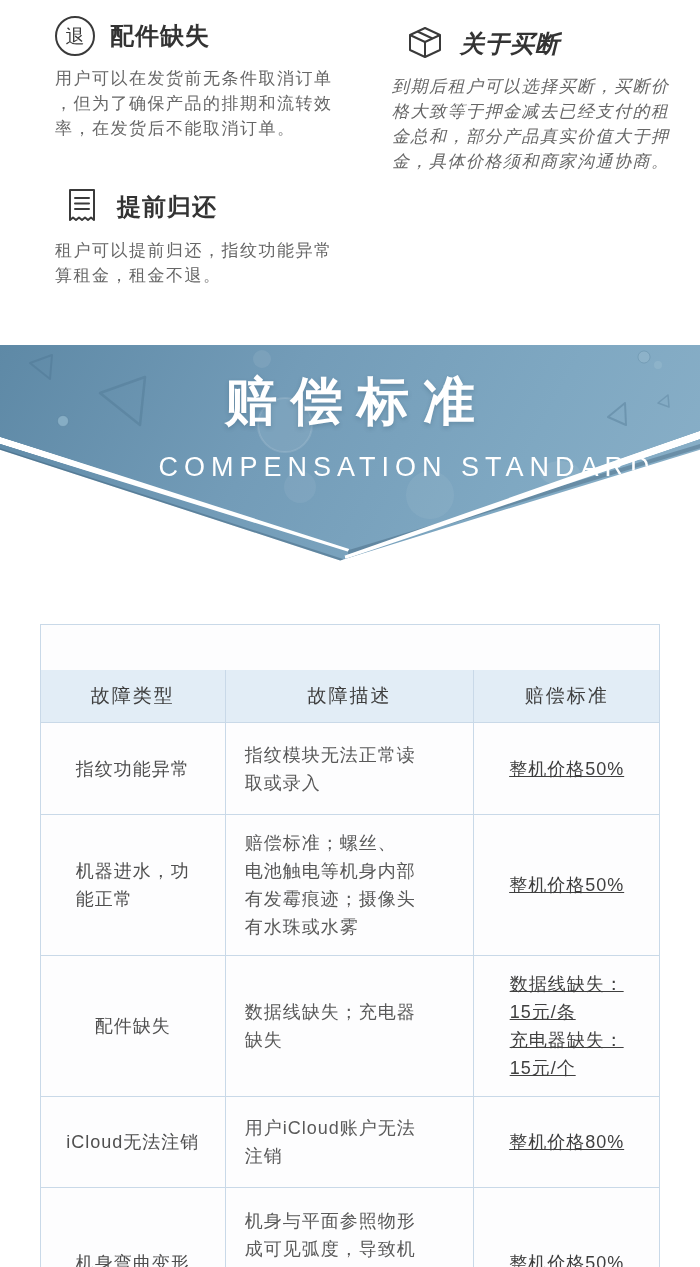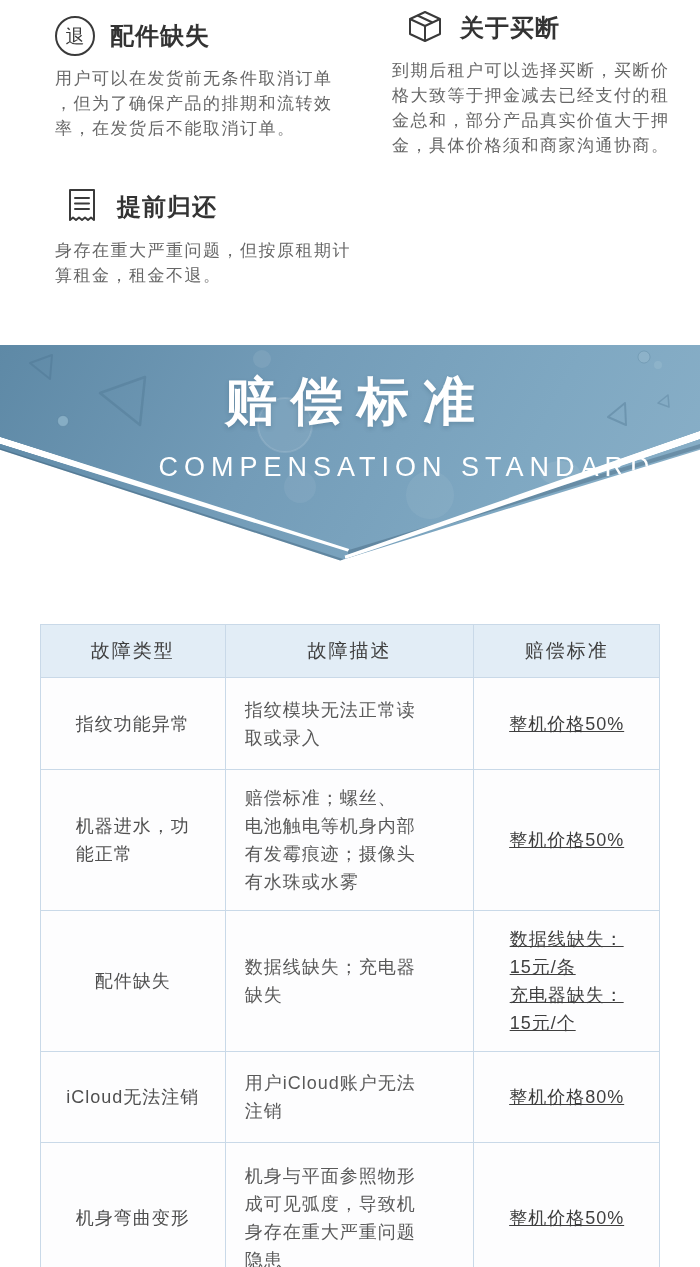--- a/index.html
+++ b/index.html
@@ -18,21 +18,21 @@
     margin-top:10px;font-size:17px;line-height:25px;color:#666;
     letter-spacing:1.5px;white-space:pre-line;
   }
   .circle-icon{
     width:36px;height:36px;border:2.5px solid #3a3a3a;border-radius:50%;
     display:flex;align-items:center;justify-content:center;flex:0 0 auto;
   }
   .circle-icon span{font-size:19px;color:#3a3a3a;line-height:1;}
   .svg-icon{flex:0 0 auto;}
   .blk-cancel{left:55px;top:16px;}
-  .blk-buyout{left:392px;top:8px;}
+  .blk-buyout{left:392px;top:24px;font-style:italic;}
   .blk-buyout .hdr{padding-left:13px;}
   .blk-return{left:55px;top:186px;}
   .blk-return .hdr{padding-left:7px;}
 
   
   .banner{
     position:absolute;left:0;top:345px;width:700px;height:218px;
     background:linear-gradient(118deg,#5e89a6 0%,#739cb8 38%,#7fa8c2 72%,#8ab0c8 100%);
     clip-path:polygon(0 0,100% 0,100% 48%,48.6% 98.8%,0 48%);
     overflow:hidden;
@@ -72,21 +72,21 @@
   .trow:first-child{border-top:none;}
   .tcell{
     box-sizing:border-box;border-left:1px solid #c9d9e8;
     display:flex;align-items:center;justify-content:center;
     font-size:18px;letter-spacing:1px;line-height:28px;
   }
   .tcell:first-child{border-left:none;}
   .c1{width:184px;}
   .c2{width:249px;justify-content:flex-start;padding:14px 40px 14px 19px;}
   .c3{width:186px;}
-  .thead .tcell{background:#e2edf6;color:#3e3e3e;font-size:19px;letter-spacing:2px;min-height:48px;}
+  .thead .tcell{background:#e2edf6;color:#3e3e3e;font-size:19px;letter-spacing:2px;min-height:48px;margin-top:45px;}
   .tbody-row .c1{color:#4f4f4f;}
   .tbody-row .c2{color:#595959;}
   .tbody-row .c3{color:#3f3f3f;text-decoration:underline;}
   .inner{display:inline-block;text-align:left;white-space:pre-line;}
   .c2 .inner{max-width:181px;}
   .c1 .inner{max-width:134px;}
   .r1{min-height:91px;}
   .r2{min-height:140px;}
   .r3{min-height:140px;}
   .r4{min-height:90px;}
@@ -126,21 +126,21 @@
   </div>
 
   <div class="info-block blk-return">
     <div class="hdr">
       <svg class="svg-icon" width="40" height="42" viewBox="0 0 40 42" fill="none">        
           <path d="M8 4 H32 V34 L29 31.5 L26 34 L23 31.5 L20 34 L17 31.5 L14 34 L11 31.5 L8 34 Z" stroke="#3a3a3a" stroke-width="2" stroke-linejoin="round"></path>
         <path d="M13 12 H27 M13 17.5 H27 M13 23 H27" stroke="#3a3a3a" stroke-width="2" stroke-linecap="round"></path>
       </svg>
       <div class="ttl">提前归还</div>
     </div>
-    <div class="bdy">身存在重大严重问题，但按原租期计
+    <div class="bdy">租户可以提前归还，指纹功能异常
 算租金，租金不退。</div>
   </div>
 
   <div class="banner">
     <svg class="deco" viewBox="0 0 700 218" fill="none">
       <path d="M30 18 L52 10 L50 34 Z" stroke="#4d7692" stroke-opacity="0.45" stroke-width="2" stroke-linejoin="round"></path>
       <path d="M100 48 L145 32 L140 80 Z" stroke="#4d7692" stroke-opacity="0.4" stroke-width="2.5" stroke-linejoin="round"></path>
       <circle cx="63" cy="76" r="5.5" fill="#8fb4ca" fill-opacity="0.8" stroke="#4d7692" stroke-opacity="0.35"></circle>
       <circle cx="285" cy="80" r="27" fill="#ffffff" fill-opacity="0.07" stroke="#ffffff" stroke-opacity="0.12" stroke-width="2"></circle>
       <circle cx="262" cy="14" r="9" fill="#ffffff" fill-opacity="0.08"></circle>

